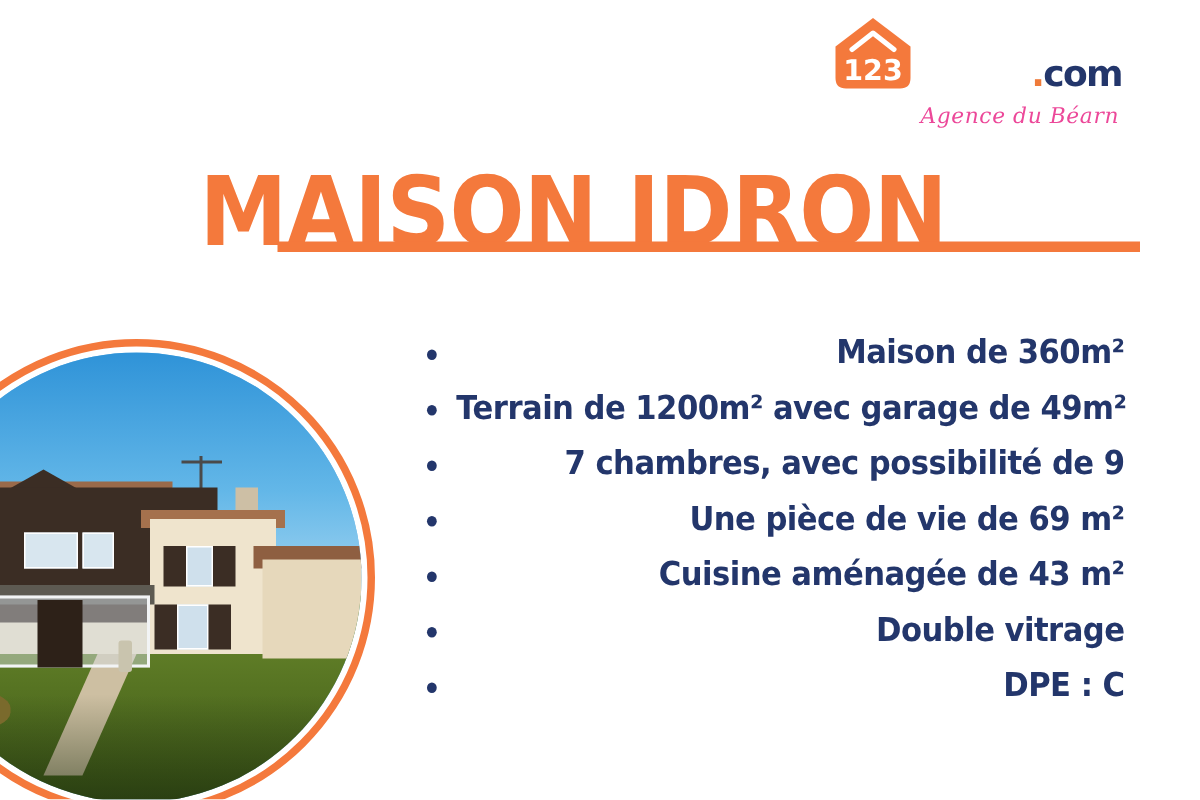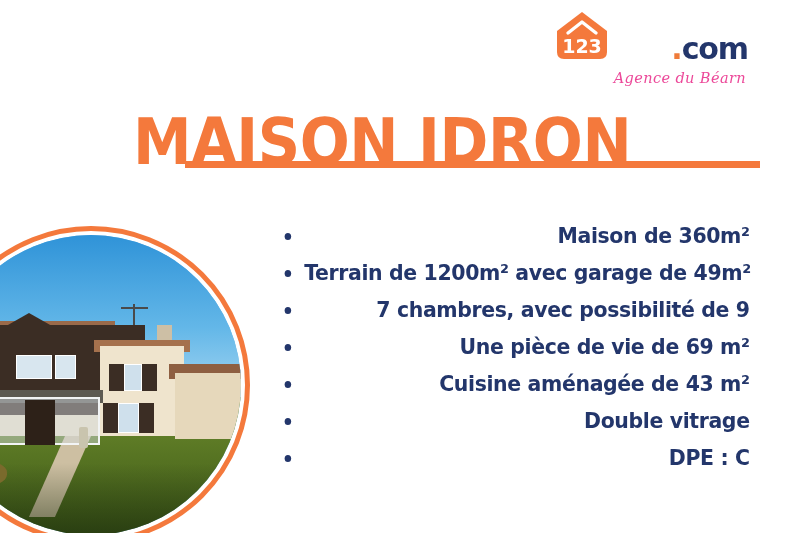--- a/index.html
+++ b/index.html
@@ -62,21 +62,21 @@
     color: #23366b;
     line-height: 28px;
     white-space: nowrap;
   }
   .wm-line2 {
     position: absolute;
     top: 25px;
     right: 0px;
     font-family: "DejaVu Sans", sans-serif;
     font-weight: bold;
-    font-size: 30px;
+    font-size: 24px;
     letter-spacing: -1.1px;
     color: #23366b;
     line-height: 28px;
     white-space: nowrap;
   }
   .dot-orange {
     color: #ef7b3a;
   }
   .logo-tagline {
     position: absolute;

